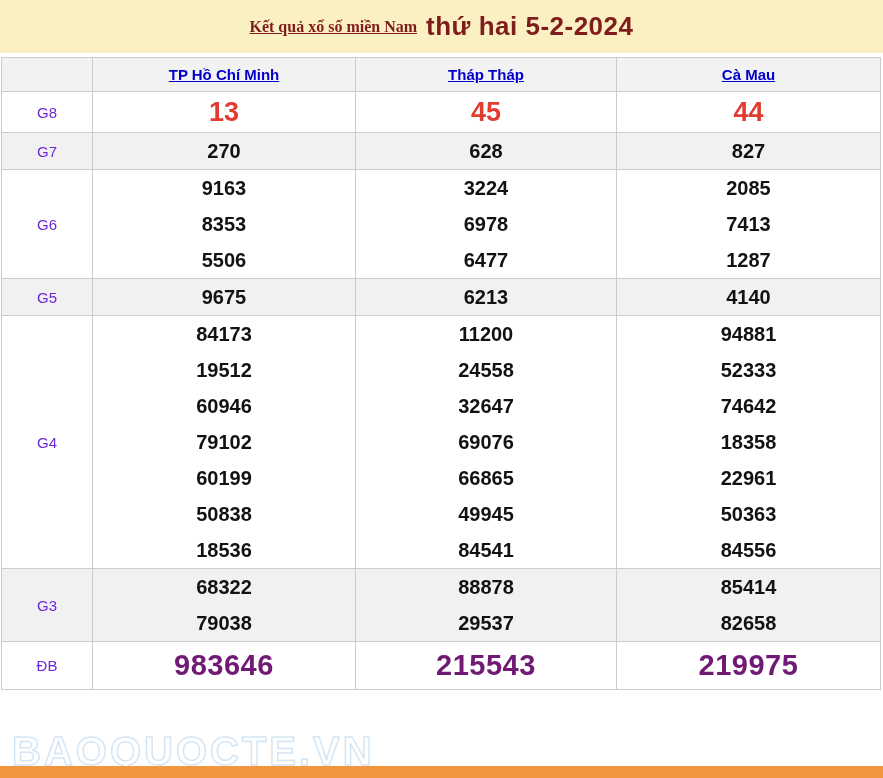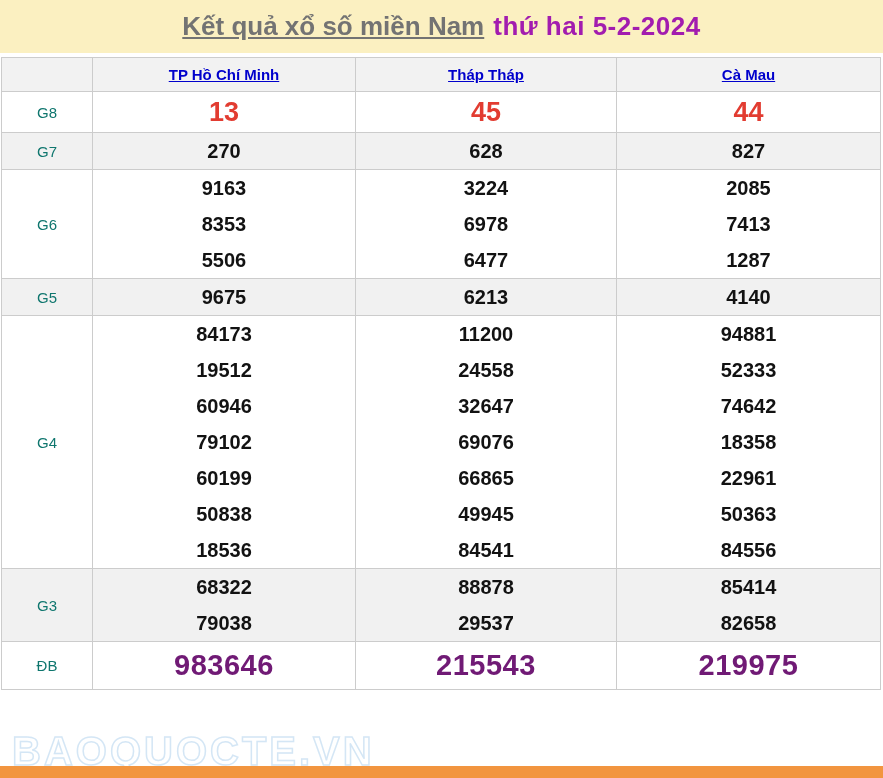--- a/index.html
+++ b/index.html
@@ -12,24 +12,24 @@
     font-family: "Liberation Sans", sans-serif;
   }
   
   .banner {
     width: 883px; height: 53px;
     background: #fbf0c1;
     display: flex; align-items: center; justify-content: center;
     gap: 9px;
   }
   .title-link {
-    color: #737373; font-weight: bold; font-size: 26px;
-    text-decoration: underline; cursor: pointer;
-  }
-  .title-date { color: #a21caf; font-weight: bold; font-size: 26px; letter-spacing: .5px; }
+    color: #7f1d1d; font-weight: bold; font-size: 16px;
+    text-decoration: underline; cursor: pointer; font-family: Liberation Serif, serif;
+  }
+  .title-date { color: #7f1d1d; font-weight: bold; font-size: 26px; letter-spacing: .5px; }
 
   
   table.results {
     border-collapse: collapse;
     table-layout: fixed;
     width: 879px;
     margin: 4px 2px 0 1px;
   }
   col.c-label { width: 91px; }
   col.c-1 { width: 263px; }
@@ -40,21 +40,21 @@
     text-align: center;
     padding: 0;
     vertical-align: middle;
   }
   thead tr { background: #f2f2f2; height: 34px; margin-top: 15px; }
   th a {
     color: #0000cc; font-weight: bold; font-size: 15px;
     text-decoration: underline; cursor: pointer;
   }
   tr.alt { background: #f1f1f1; }
-  td.rowlabel { font-size: 15px; color: #0f766e; font-weight: 400; }
+  td.rowlabel { font-size: 15px; color: #6d28d9; font-weight: 400; }
   .num {
     font-weight: bold; font-size: 20px; color: #121212;
     line-height: 36px; height: 36px;
   }
   tr.r-g8 td { height: 40px; }
   tr.r-g8 .num { font-size: 27px; color: #e23c31; line-height: 40px; height: 40px; }
   tr.r-simple td { height: 37px; }
   tr.r-db td { height: 47px; }
   tr.r-db .num { font-size: 29px; color: #701a75; line-height: 47px; height: 47px; letter-spacing: .5px; }
 

